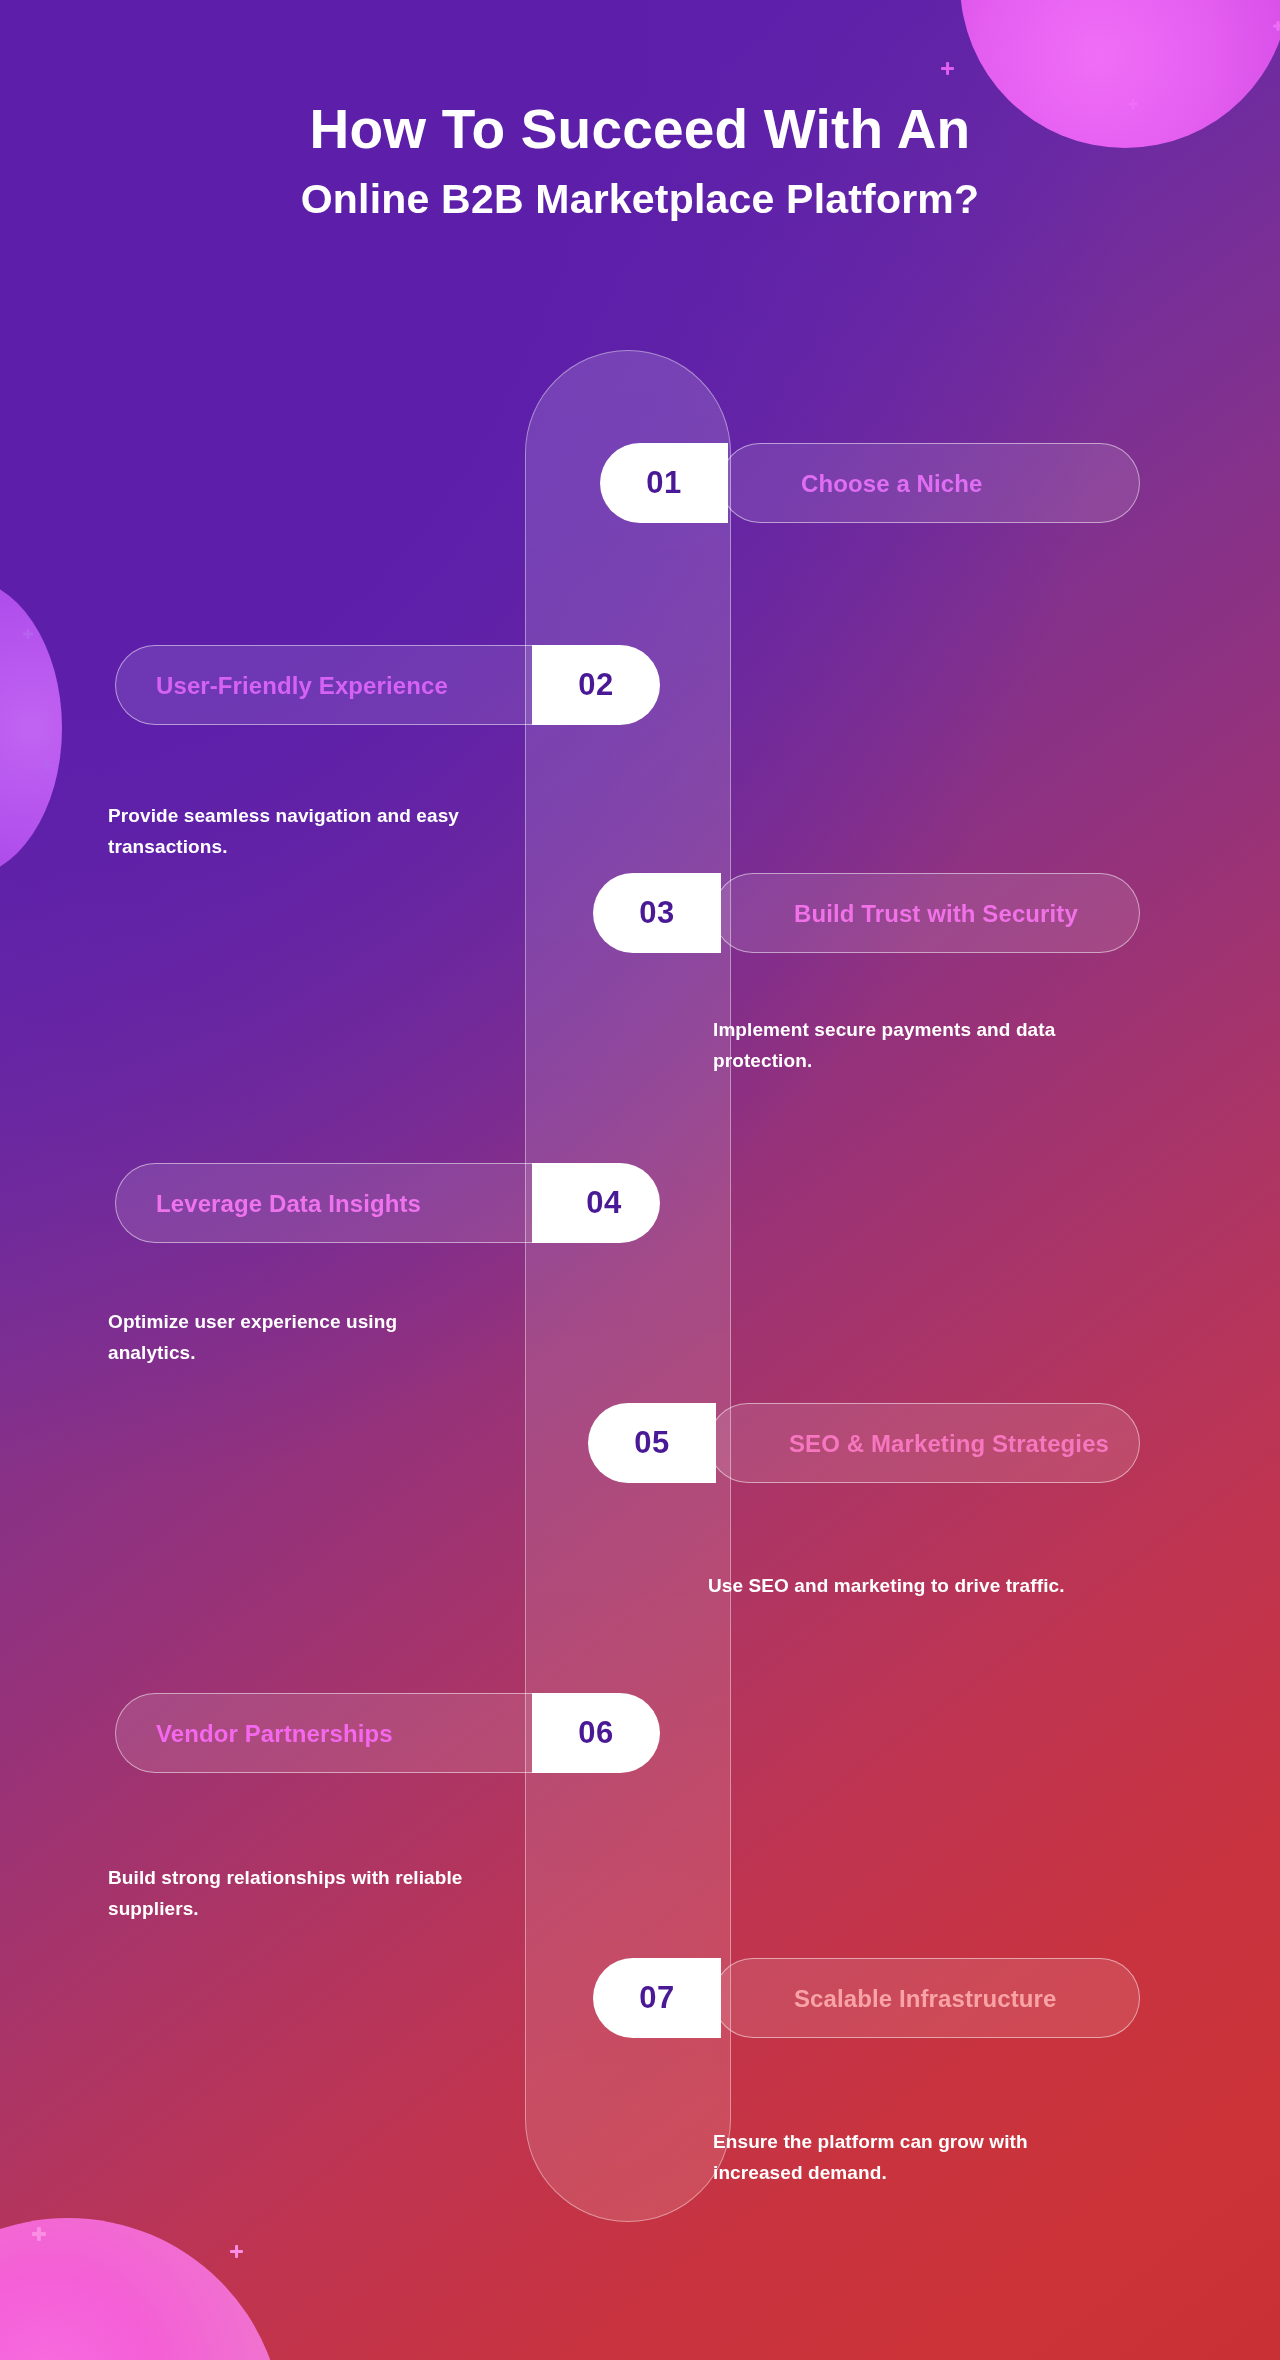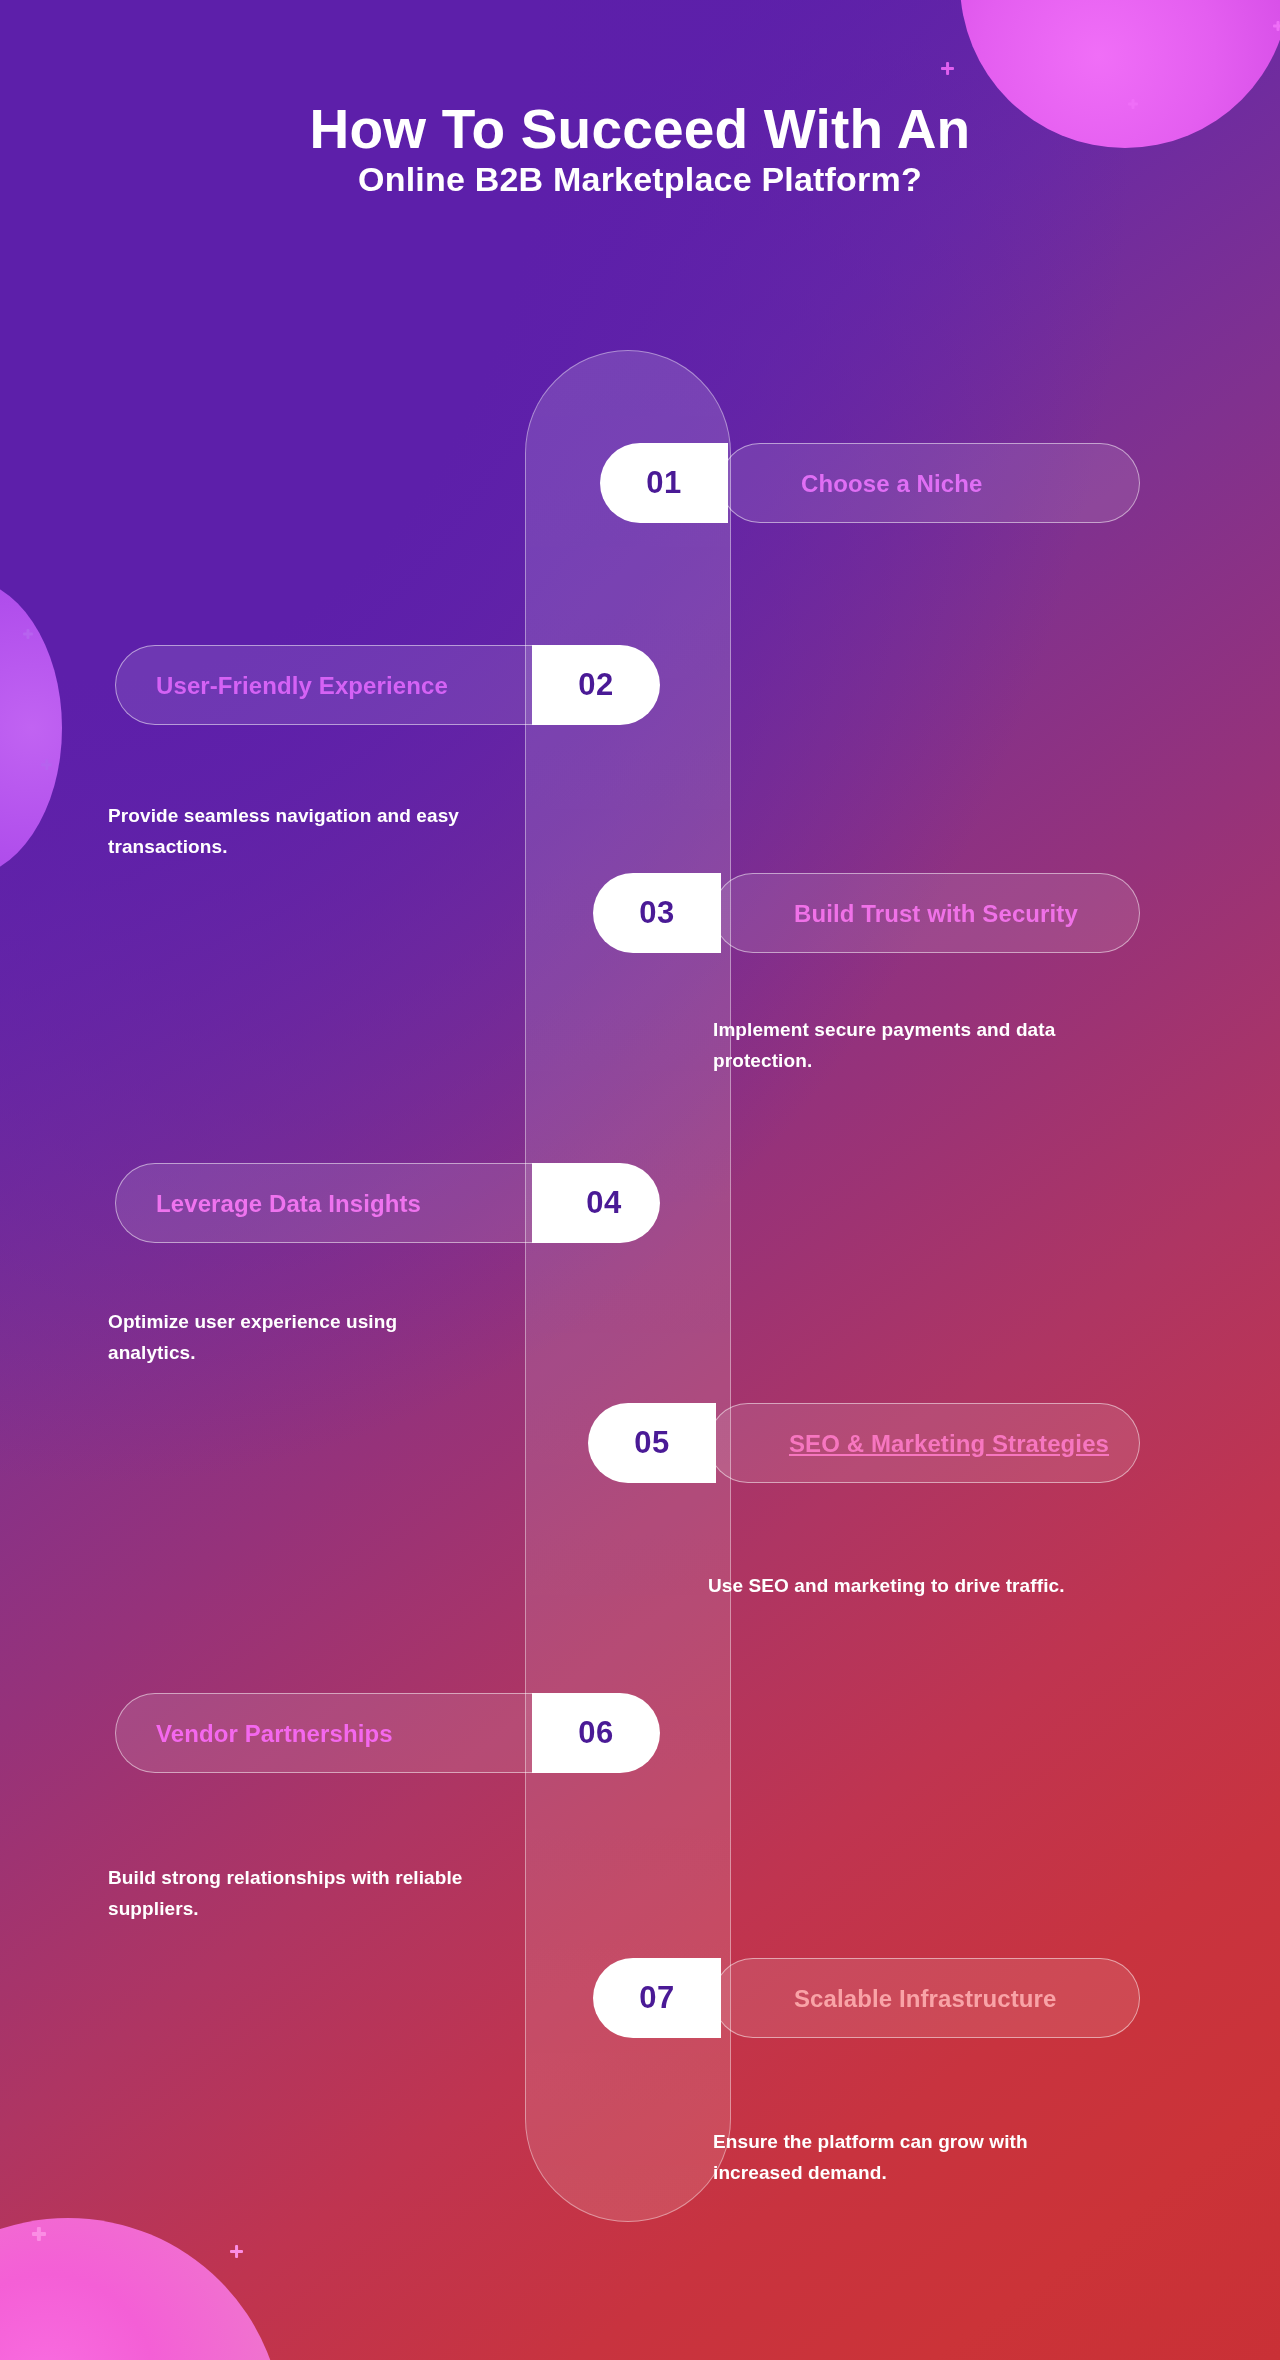--- a/index.html
+++ b/index.html
@@ -75,21 +75,21 @@
   #title-block {
     position:absolute;
     left:0; top:104px;
     width:1280px;
     text-align:center;
     color:#ffffff;
     font-weight:bold;
     letter-spacing:0.2px;
   }
   #title-line-1 { font-size:55px; line-height:50px; }
-  #title-line-2 { font-size:34px; line-height:50px; }
+  #title-line-2 { font-size:41px; line-height:50px; margin-top:20px; }
 
   
   .step { position:absolute; }
 
   .title-pill {
     position:absolute;
     height:80px;
     border:1.5px solid rgba(255,255,255,0.50);
     border-radius:40px;
     background:rgba(255,255,255,0.11);
@@ -186,21 +186,21 @@
         <div class="num-pill" style="color: rgb(74, 26, 150);">03</div>
       </div>
       <div class="step step-left" style="left: 115px; top: 1163px; width: 545px; height: 80px;">
         <div class="title-pill" style="width: 457px;">
           <div class="title-text" style="color: rgb(239, 115, 239); max-width: 360px;">Leverage Data Insights</div>
         </div>
         <div class="num-pill" style="color: rgb(74, 26, 150); padding-left: 16px;">04</div>
       </div>
       <div class="step step-right" style="left: 588px; top: 1403px; width: 552px; height: 80px;">
         <div class="title-pill" style="width: 432px;">
-          <div class="title-text" style="color: rgb(247, 118, 192); max-width: 375px; text-decoration: underline;">SEO &amp; Marketing Strategies</div>
+          <div class="title-text" style="color: rgb(247, 118, 192); max-width: 375px;">SEO &amp; Marketing Strategies</div>
         </div>
         <div class="num-pill" style="color: rgb(74, 26, 150);">05</div>
       </div>
       <div class="step step-left" style="left: 115px; top: 1693px; width: 545px; height: 80px;">
         <div class="title-pill" style="width: 457px;">
           <div class="title-text" style="color: rgb(244, 104, 238); max-width: 360px;">Vendor Partnerships</div>
         </div>
         <div class="num-pill" style="color: rgb(74, 26, 150);">06</div>
       </div>
       <div class="step step-right" style="left: 593px; top: 1958px; width: 547px; height: 80px;">

